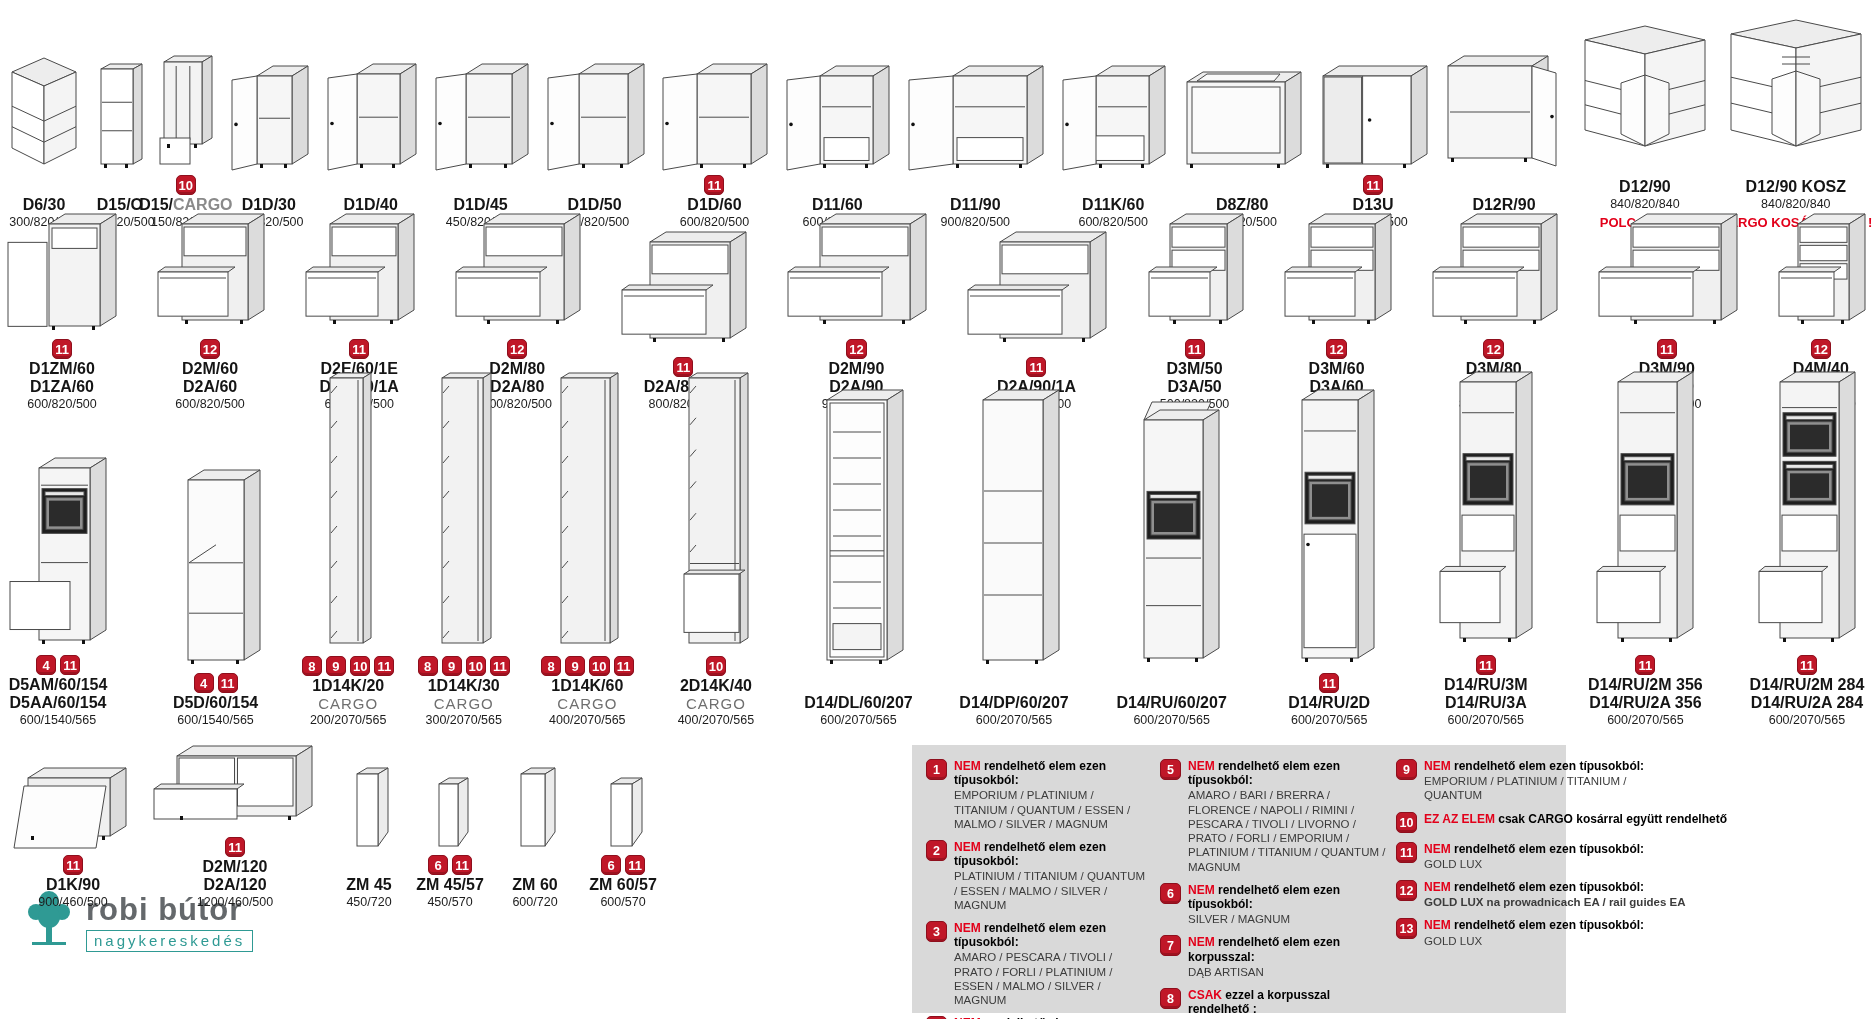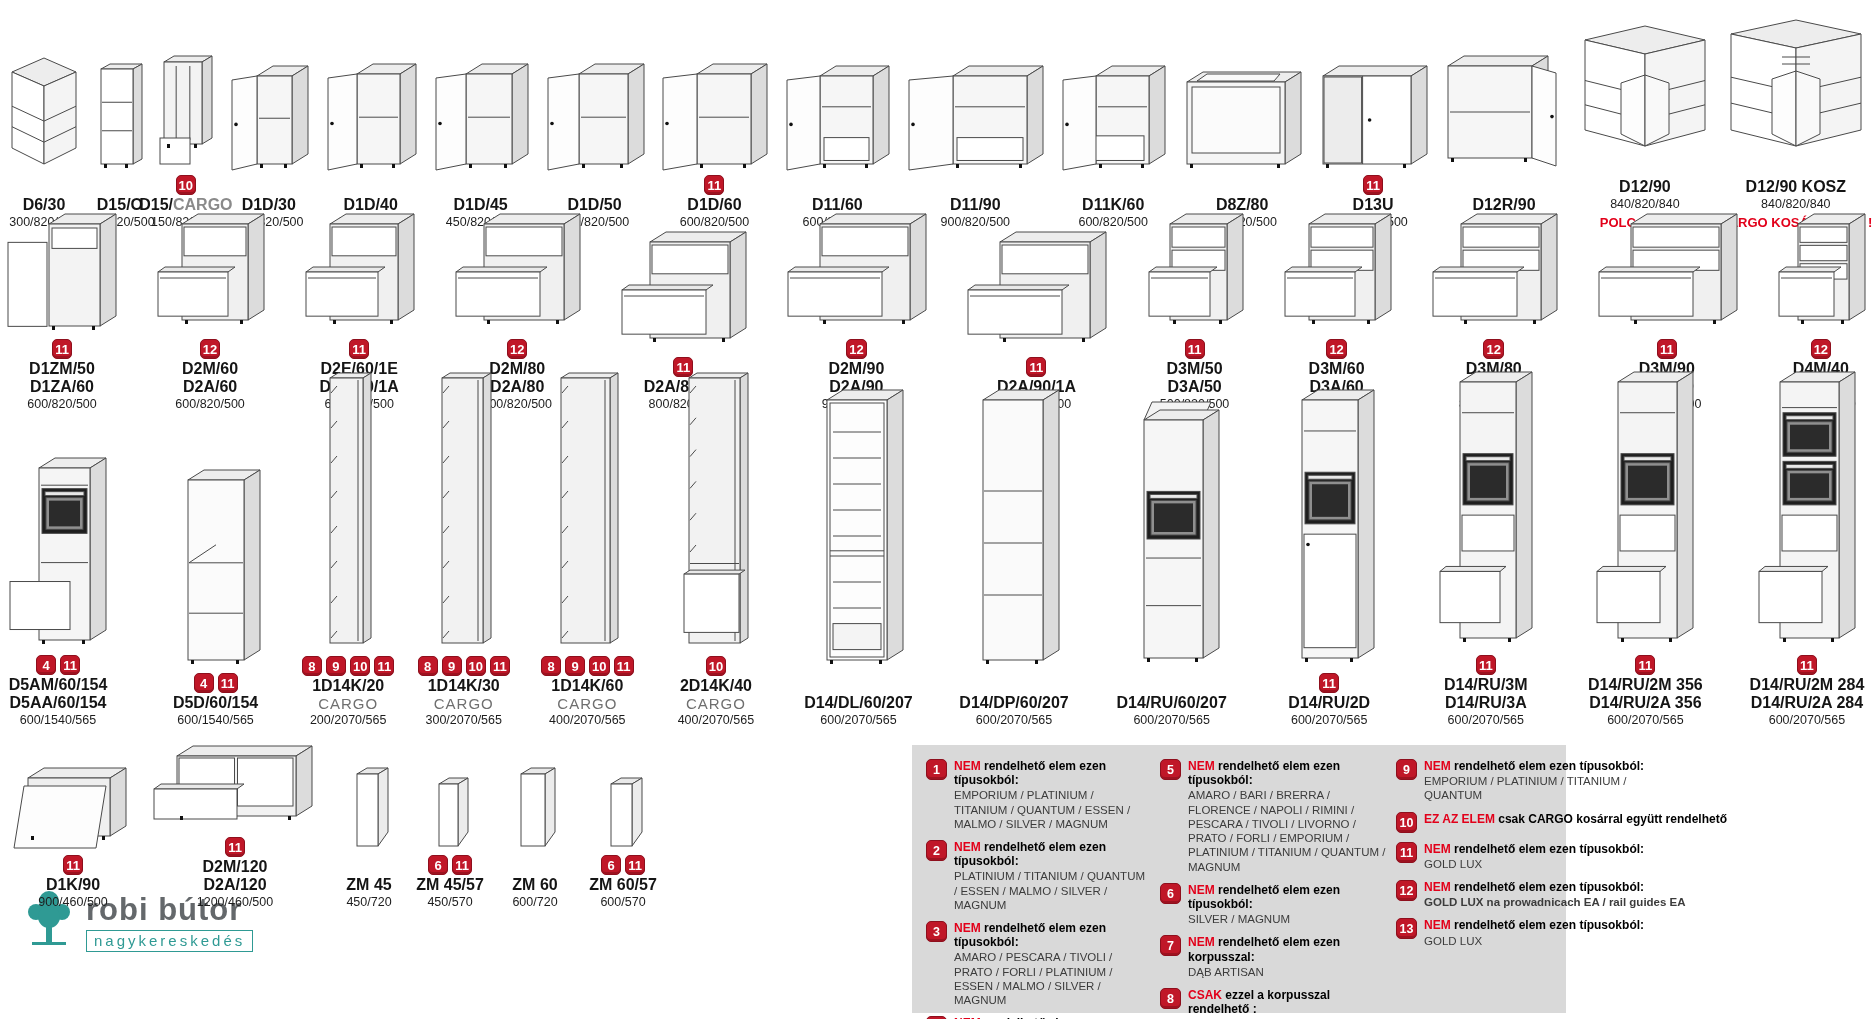--- a/index.html
+++ b/index.html
@@ -450,21 +450,21 @@
             <rect x="41" y="14" width="51" height="102" fill="#f3f3f3" stroke="#4a4a4a" stroke-width="1"></rect>
             <rect x="44" y="18" width="45" height="20.400000000000002" fill="#ffffff" stroke="#4a4a4a" stroke-width="1"></rect>
             <rect x="0" y="32.36" width="39" height="84" fill="#ffffff" stroke="#4a4a4a" stroke-width="1"></rect>
             <rect x="44" y="116" width="3" height="4" fill="#111"></rect>
             <rect x="84" y="116" width="3" height="4" fill="#111"></rect>
           </svg>
         </div>
         <div class="cab-badges">
           <span class="badge">11</span>
         </div>
-        <div class="cab-label">D1ZM/50</div>
+        <div class="cab-label">D1ZM/60</div>
         <div class="cab-label">D1ZA/60</div>
         <div class="cab-dims">600/820/500</div>
       </div>
       <div class="cab-item" style="width: 108px;">
         <div class="cab-art" style="height: 140px;">
           <svg width="108" height="126" viewBox="0 0 108 126">
             <polygon points="26,14 42,4 108,4 92,14" fill="#ededed" stroke="#4a4a4a" stroke-width="1"></polygon>
             <polygon points="92,14 108,4 108,100 92,110" fill="#dcdcdc" stroke="#4a4a4a" stroke-width="1"></polygon>
             <rect x="26" y="14" width="66" height="96" fill="#f0f0f0" stroke="#4a4a4a" stroke-width="1"></rect>
             <rect x="28" y="17" width="62" height="28.799999999999997" fill="#ffffff" stroke="#4a4a4a" stroke-width="1"></rect>

